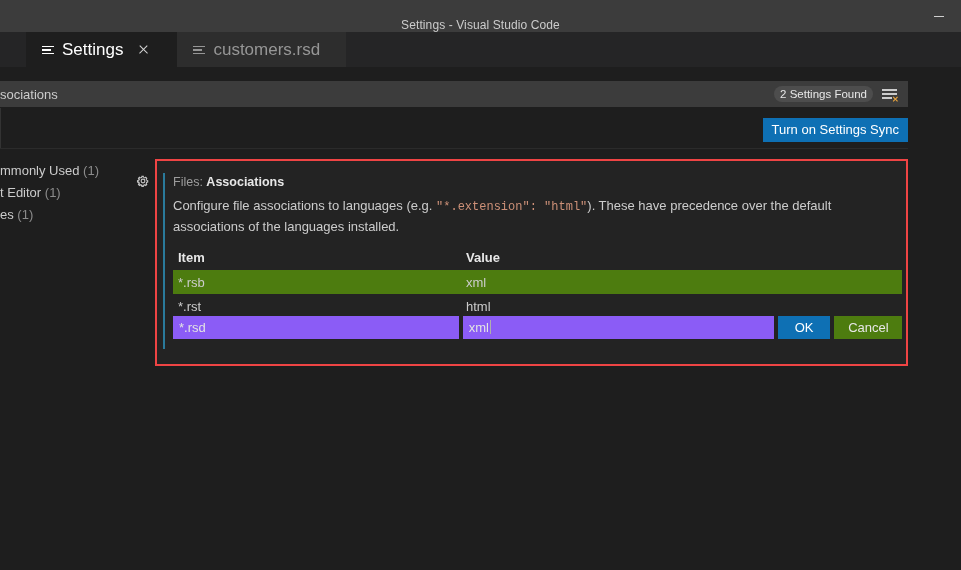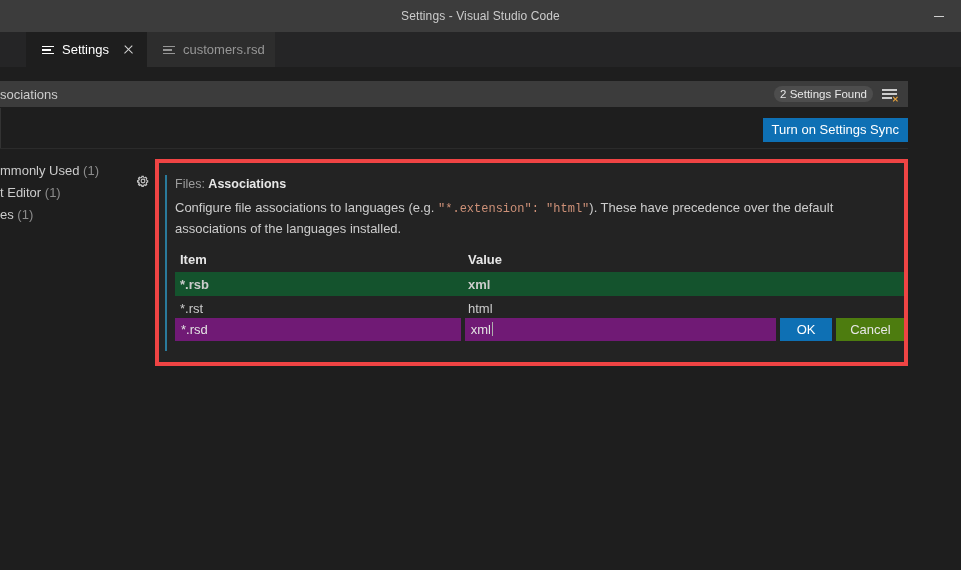--- a/index.html
+++ b/index.html
@@ -23,21 +23,21 @@
   }
 
   
   .titlebar {
     position: absolute;
     left: 0; top: 0;
     width: 961px;
     height: 32px;
     background: #3c3c3c;
     display: flex;
-    align-items: center;
+    align-items: flex-end;
     justify-content: center;
   }
   .titlebar-text {
     font-size: 12px;
     color: #cccccc;
     letter-spacing: 0.1px;
   }
   .win-controls {
     position: absolute;
     right: 0; top: 0;
@@ -66,24 +66,24 @@
   .tab-strip {
     position: absolute;
     left: 26px; top: 0;
     height: 35px;
     display: flex;
     align-items: stretch;
   }
   .tab {
     display: flex;
     align-items: center;
-    padding: 0 10px 0 14px;
+    padding: 0 26px 0 14px;
     height: 35px;
     box-sizing: border-box;
-    font-size: 13px;
+    font-size: 17px;
     cursor: pointer;
     position: relative;
   }
   .tab.active {
     background: #1e1e1e;
     color: #ffffff;
   }
   .tab.inactive {
     background: #2d2d2d;
     color: #969696;
@@ -236,21 +236,21 @@
     cursor: pointer;
   }
 
   
   .setting-card {
     position: absolute;
     left: 155px; top: 159px;
     width: 753px;
     height: 207px;
     box-sizing: border-box;
-    border: 4px solid #ef4444;
+    border: 2px solid #ef4444;
     background: #232323;
   }
   .accent-bar {
     position: absolute;
     left: 6px; top: 12px;
     width: 2px;
     height: 176px;
     background: #2a7a9b;
   }
   .card-inner {
@@ -305,34 +305,34 @@
     white-space: nowrap;
     overflow: hidden;
   }
   .obj-row .col-value {
     flex: 1 1 auto;
     padding-left: 5px;
     box-sizing: border-box;
     white-space: nowrap;
     overflow: hidden;
   }
-  .row-a { background: #14532d; font-weight: bold; }
+  .row-a { background: #4d7c0f; }
   .row-b { background: #232323; }
 
   
   .edit-row {
     position: absolute;
     left: 16px; top: 155px;
     width: 729px;
     height: 23px;
     display: flex;
     align-items: stretch;
   }
   .edit-input {
-    background: #701a75;
+    background: #8b5cf6;
     color: #e3e3e3;
     border: none;
     outline: none;
     font-size: 13px;
     font-family: "Liberation Sans", sans-serif;
     padding: 0 0 0 6px;
     box-sizing: border-box;
     height: 23px;
     line-height: 23px;
   }

